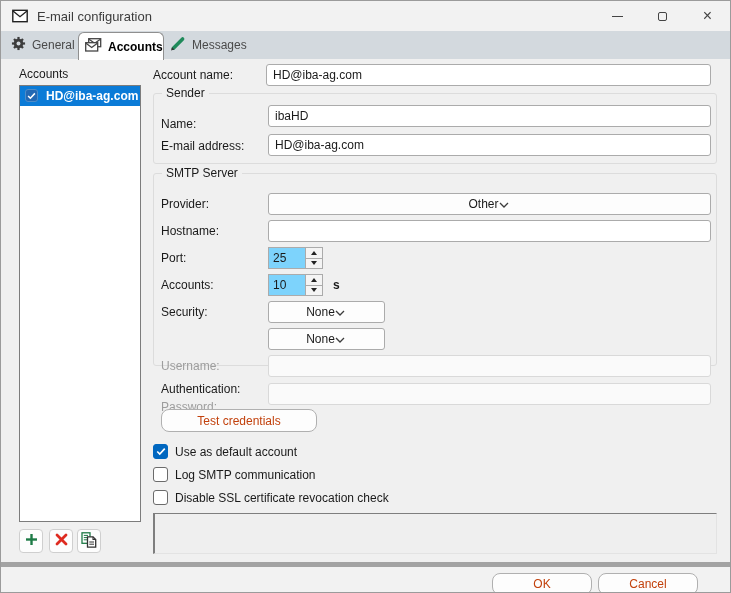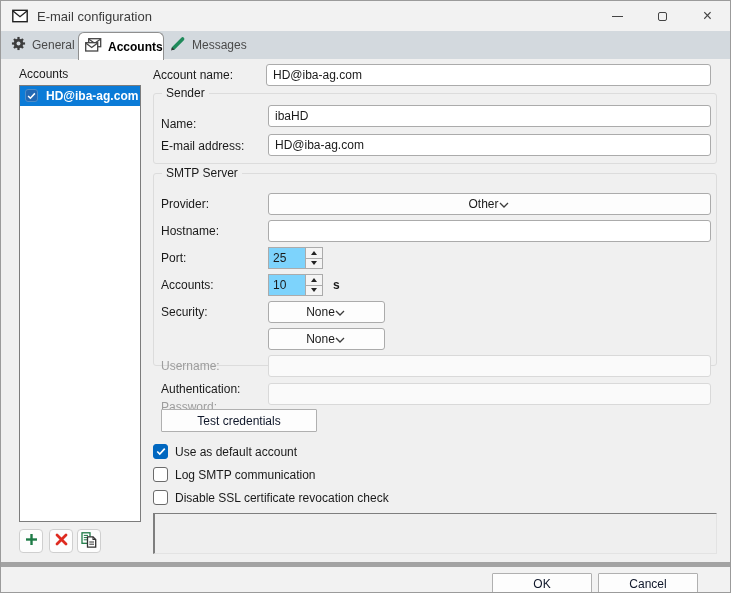--- a/index.html
+++ b/index.html
@@ -54,22 +54,22 @@
           display:flex; align-items:center; justify-content:center; padding:0 8px 0 6px; }
   .spinner{ position:absolute; width:55px; height:22px; background:#7dd3fc; border:1px solid #ababab;
             display:flex; }
   .spinner .num{ flex:1; display:flex; align-items:center; padding-left:4px; }
   .spin-col{ width:17px; border-left:1px solid #ababab; display:flex; flex-direction:column; }
   .spin-btn{ flex:1; display:flex; align-items:center; justify-content:center; background:#f4f4f4; }
   .spin-btn.up{ border-bottom:1px solid #ababab; }
   .tri-up{ width:0; height:0; border-left:3px solid transparent; border-right:3px solid transparent; border-bottom:4px solid #222; }
   .tri-down{ width:0; height:0; border-left:3px solid transparent; border-right:3px solid transparent; border-top:4px solid #222; }
 
-  .push-btn{ position:absolute; background:#fdfdfd; border:1px solid #b0b0b0; border-radius:1px;
-             display:flex; align-items:center; justify-content:center; font-size:12px; color:#0f172a; }
+  .push-btn{ position:absolute; background:#fdfdfd; border:1px solid #b0b0b0; border-radius:8px;
+             display:flex; align-items:center; justify-content:center; font-size:12px; color:#c2410c; }
 
   .checkrow-box{ position:absolute; left:152px; width:15px; height:15px; border:1px solid #6b6b6b;
                  border-radius:3px; background:#fff; display:flex; align-items:center; justify-content:center; }
   .checkrow-box.checked{ background:#0067c0; border-color:#0067c0; }
   .checkrow-box:not(.checked) svg{ display:none; }
   .checklabel{ position:absolute; left:174px; }
 
   .msg-panel{ position:absolute; left:152px; top:512px; width:564px; height:41px; background:#efefef;
               border-top:1px solid #7e7e7e; border-left:2px solid #7e7e7e;
               border-right:1px solid #e3e3e3; border-bottom:1px solid #e3e3e3; }

